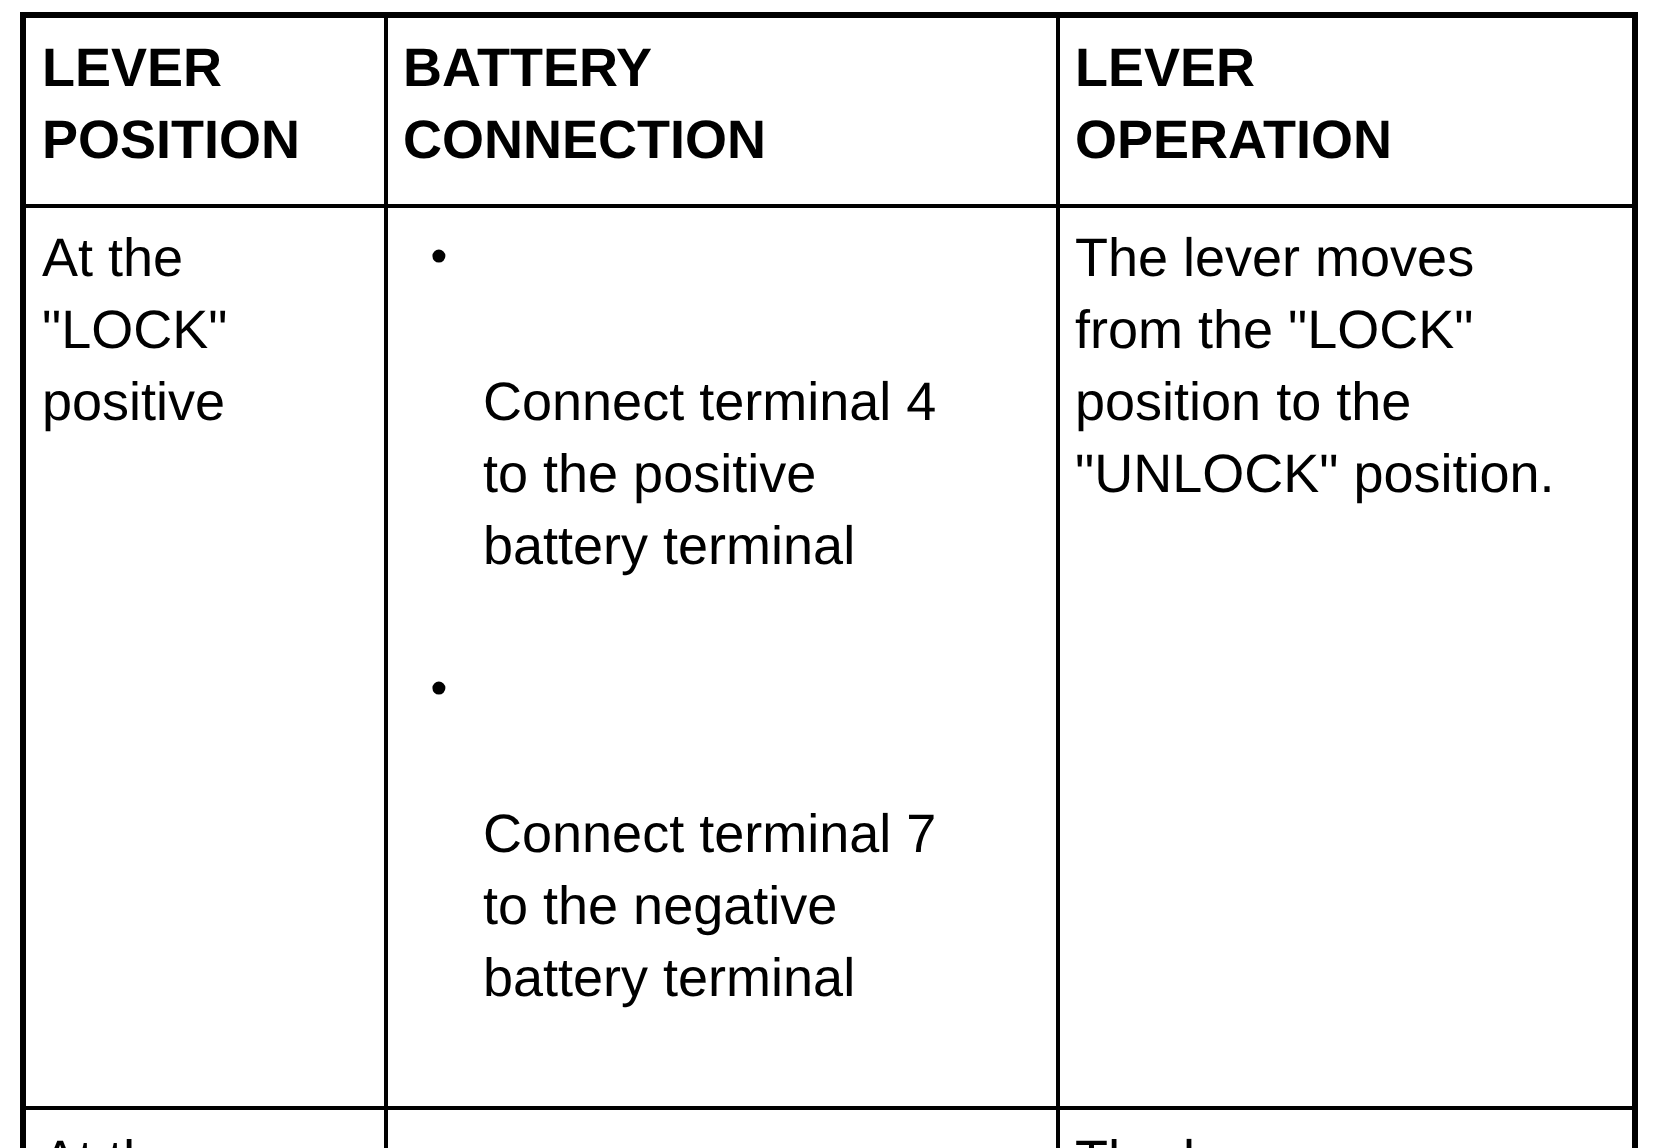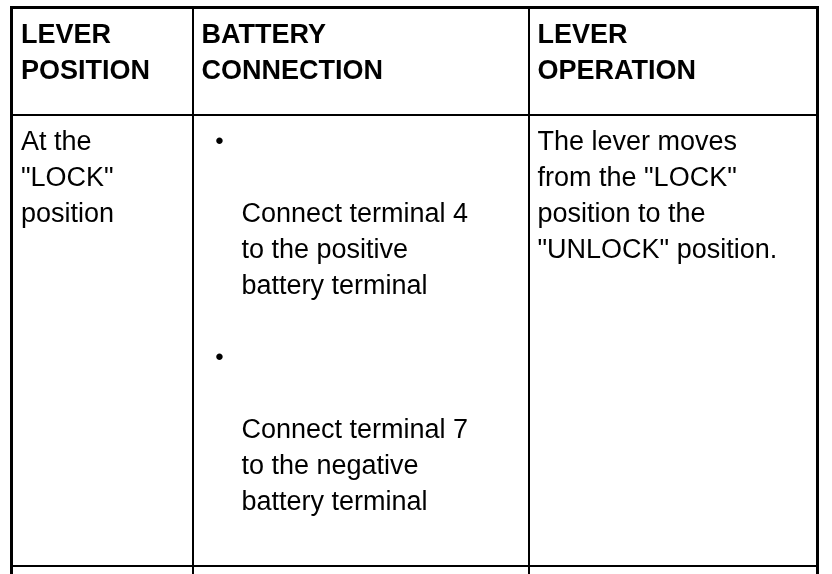--- a/index.html
+++ b/index.html
@@ -44,21 +44,21 @@
     padding: 7px 8px 10px 8px;
     font-size: 27px;
     line-height: 36px;
     font-weight: normal;
     letter-spacing: 0px;
     word-spacing: 0px;
   }
 
   .spec-table thead td {
     font-weight: bold;
-    padding-bottom: 16px;
+    padding-bottom: 4px;
   }
 
   .hdr-row td { height: 82px; }
   .body-row-1 td { height: 226px; }
   .body-row-2 td { height: 228px; }
 
   .cell-text {
     display: block;
     white-space: pre-line;
   }
@@ -112,21 +112,21 @@
         </td>
       </tr>
     </thead>
 
     <tbody>
 
       <tr class="body-row-1">
         <td>
           <span class="cell-text">At the
 "LOCK"
-position</span>
+positive</span>
         </td>
         <td>
           <ul class="bullets">
             <li>
               <span class="bullet-dot">•</span>
               <span class="cell-text">Connect terminal 4
 to the positive
 battery terminal</span>
             </li>
             <li>

